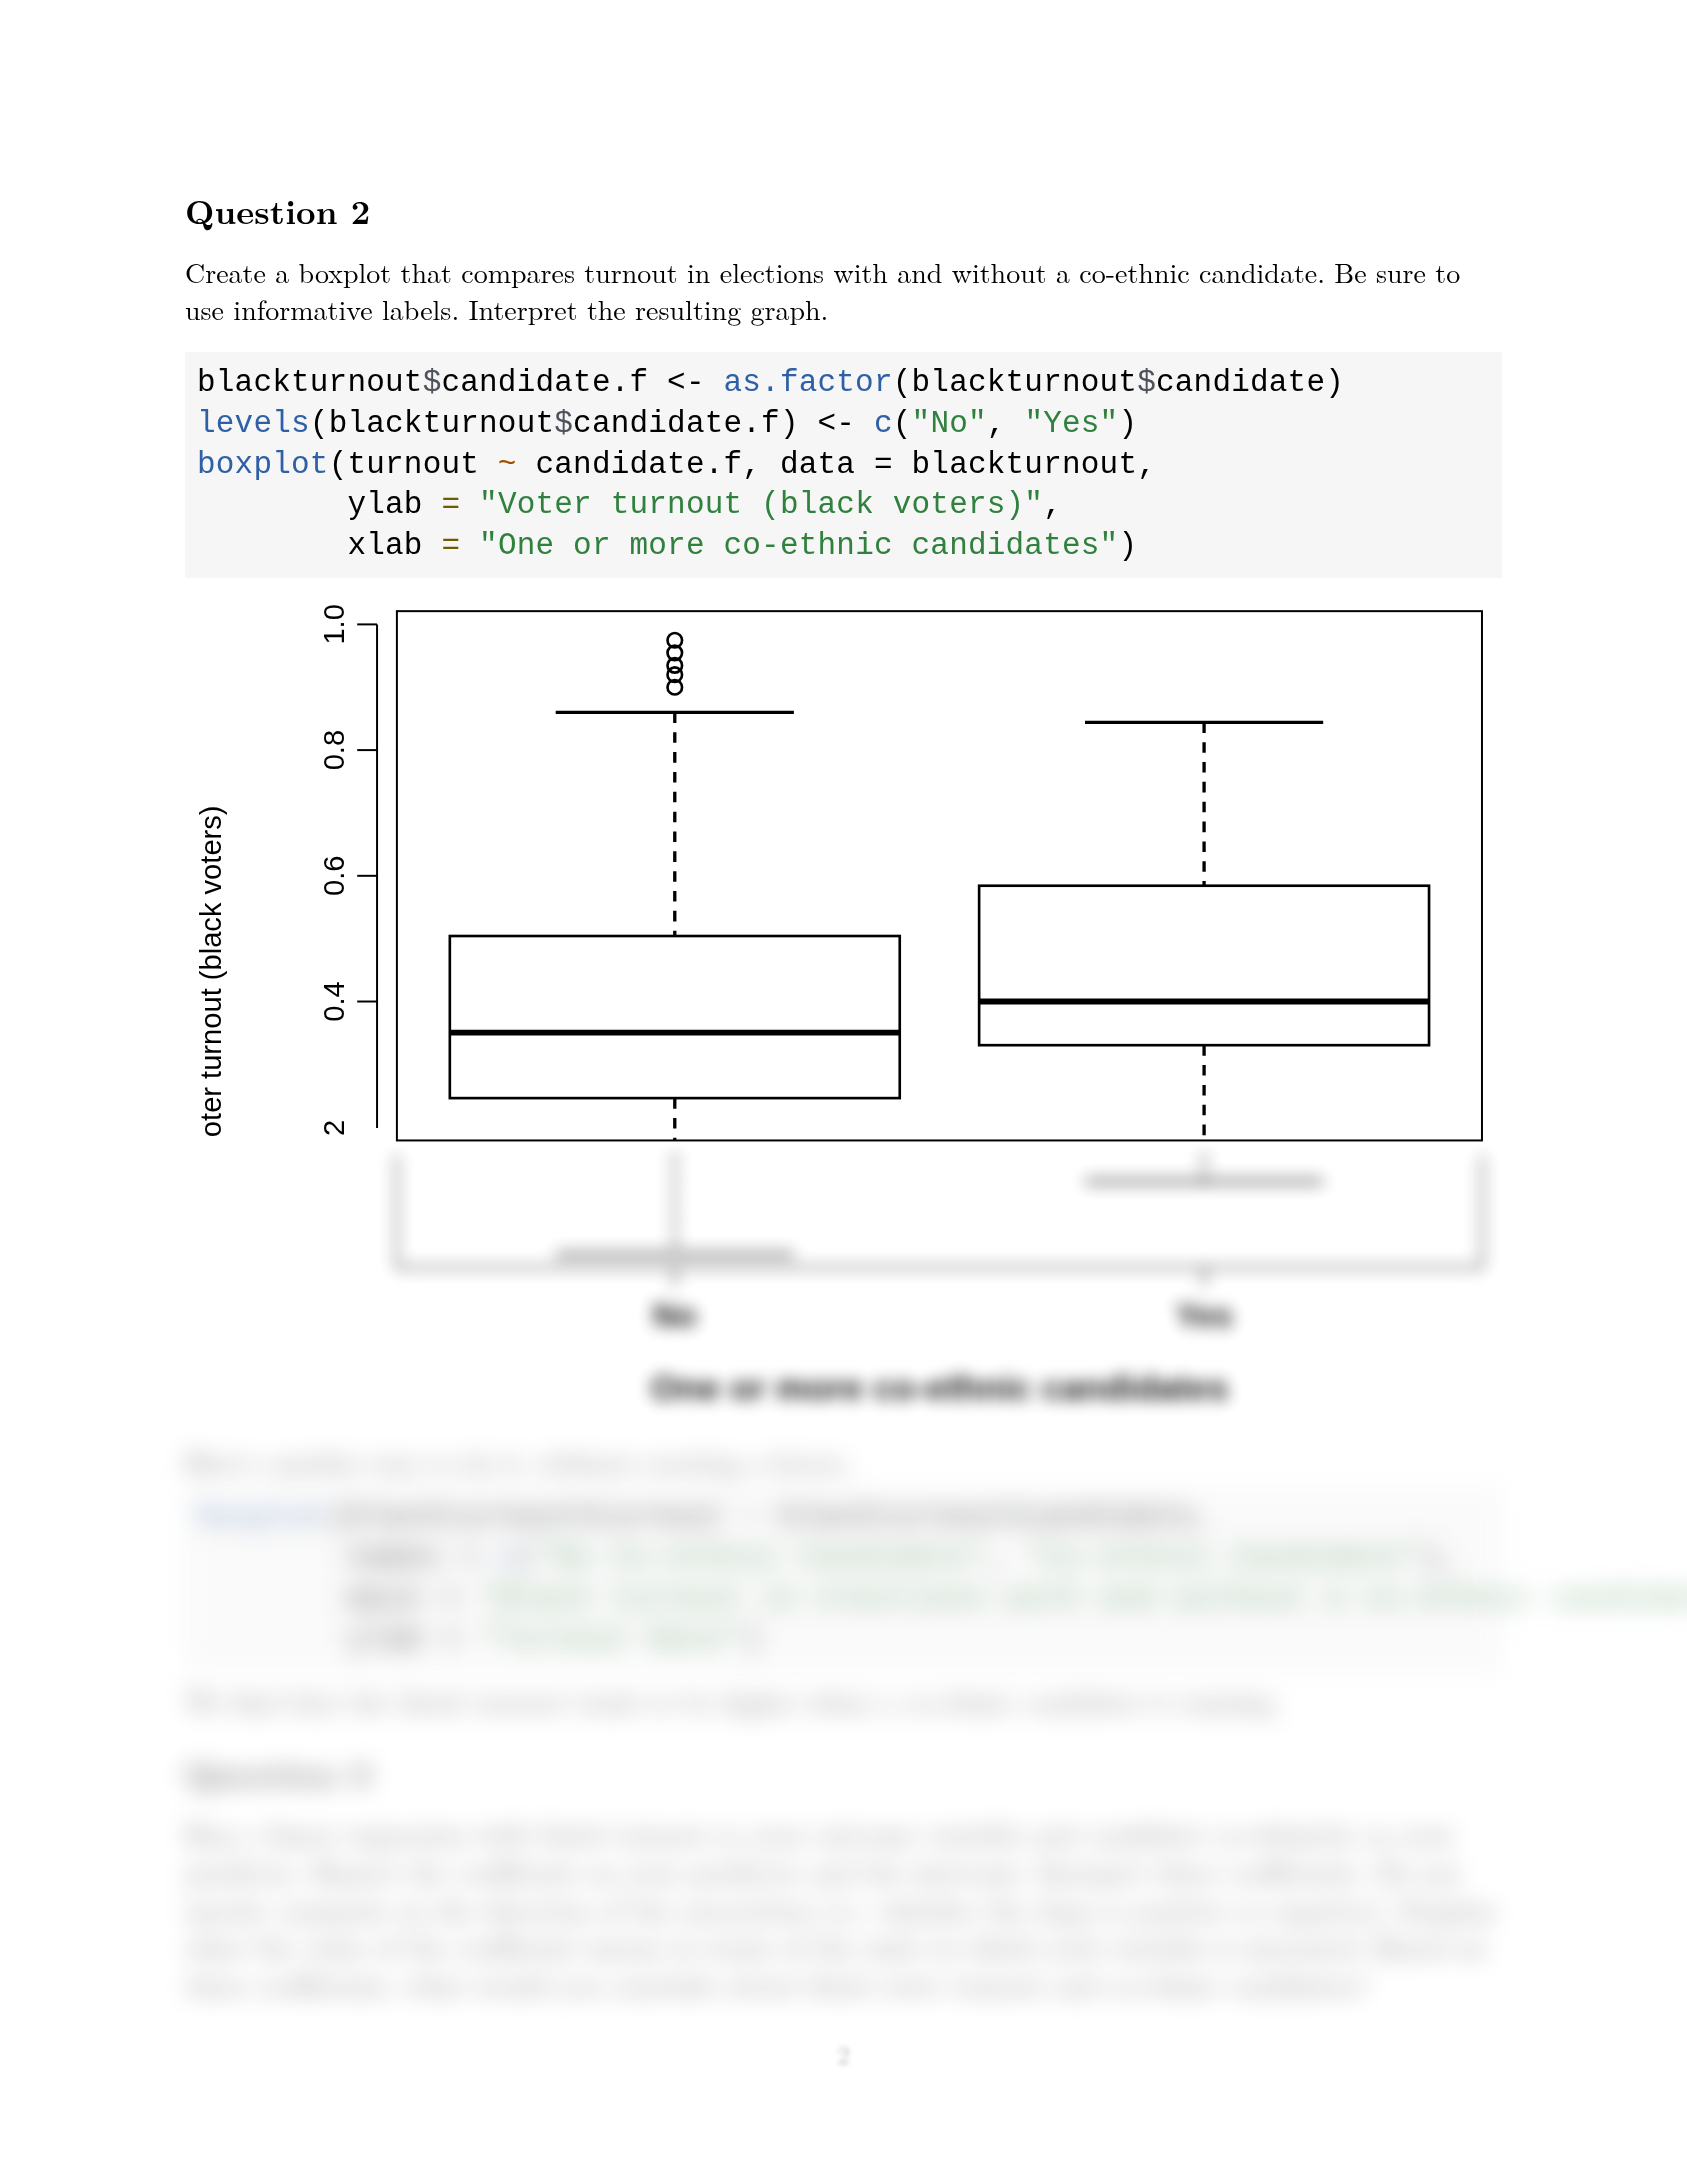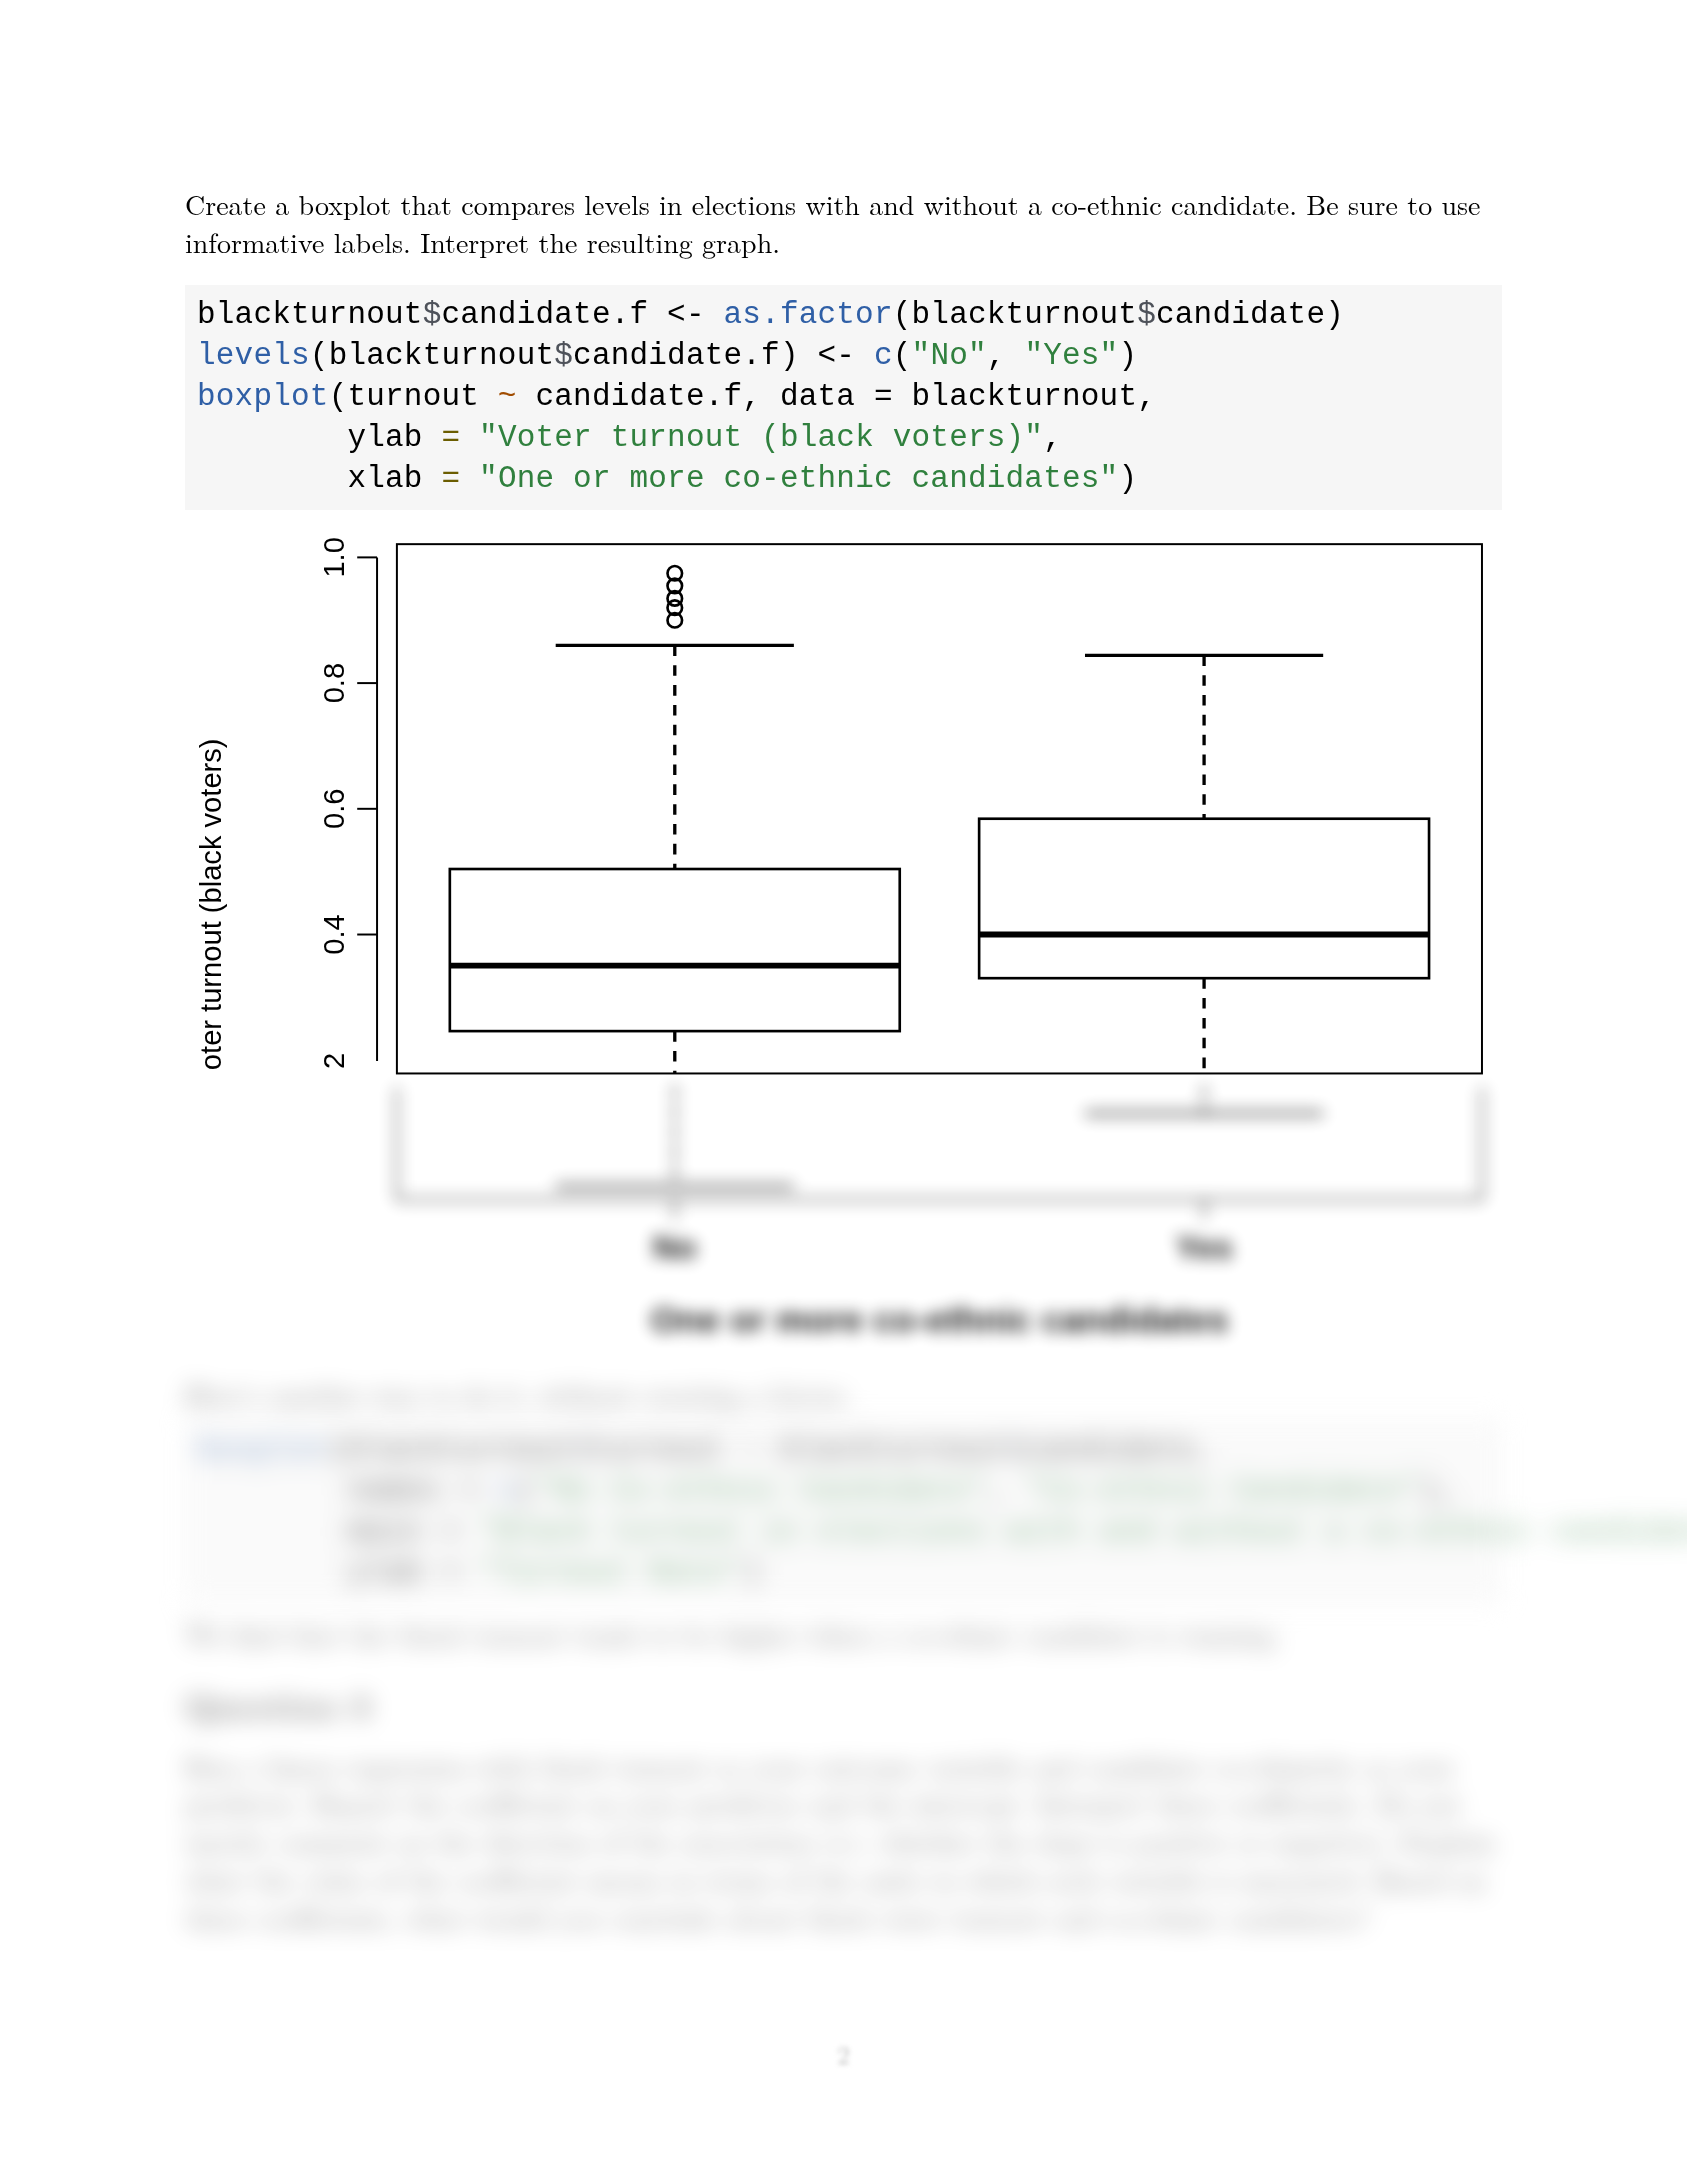--- a/index.html
+++ b/index.html
@@ -79,21 +79,22 @@
     font-size: 25px;
     color: #bbb;
     filter: blur(2.6px);
   }
 </style>
 </head>
 <body>
 
 <div class="page">
 
-  <p class="body">Create a boxplot that compares levels in elections with and without a co-ethnic candidate. Be sure to use informative labels. Interpret the resulting graph.</p>
+  <h2 class="section">Question 2</h2>
+  <p class="body">Create a boxplot that compares turnout in elections with and without a co-ethnic candidate. Be sure to use informative labels. Interpret the resulting graph.</p>
 
 
   <pre class="code"><span>blackturnout</span><span class="tok-dollar">$</span><span>candidate.f &lt;- </span><span class="tok-fn">as.factor</span><span>(blackturnout</span><span class="tok-dollar">$</span><span>candidate)</span>
 <span class="tok-fn">levels</span><span>(blackturnout</span><span class="tok-dollar">$</span><span>candidate.f) &lt;- </span><span class="tok-fn">c</span><span>(</span><span class="tok-str">"No"</span><span>, </span><span class="tok-str">"Yes"</span><span>)</span>
 <span class="tok-fn">boxplot</span><span>(turnout </span><span class="tok-op">~</span><span> candidate.f, </span><span class="tok-arg">data</span><span> = blackturnout,</span>
 <span>        ylab </span><span class="tok-assign">=</span><span> </span><span class="tok-str">"Voter turnout (black voters)"</span><span>,</span>
 <span>        xlab </span><span class="tok-assign">=</span><span> </span><span class="tok-str">"One or more co-ethnic candidates"</span><span>)</span></pre>
 
   <div class="chart-wrap">
     <svg class="chart" width="1317" height="569" viewBox="0 0 1990 860">

